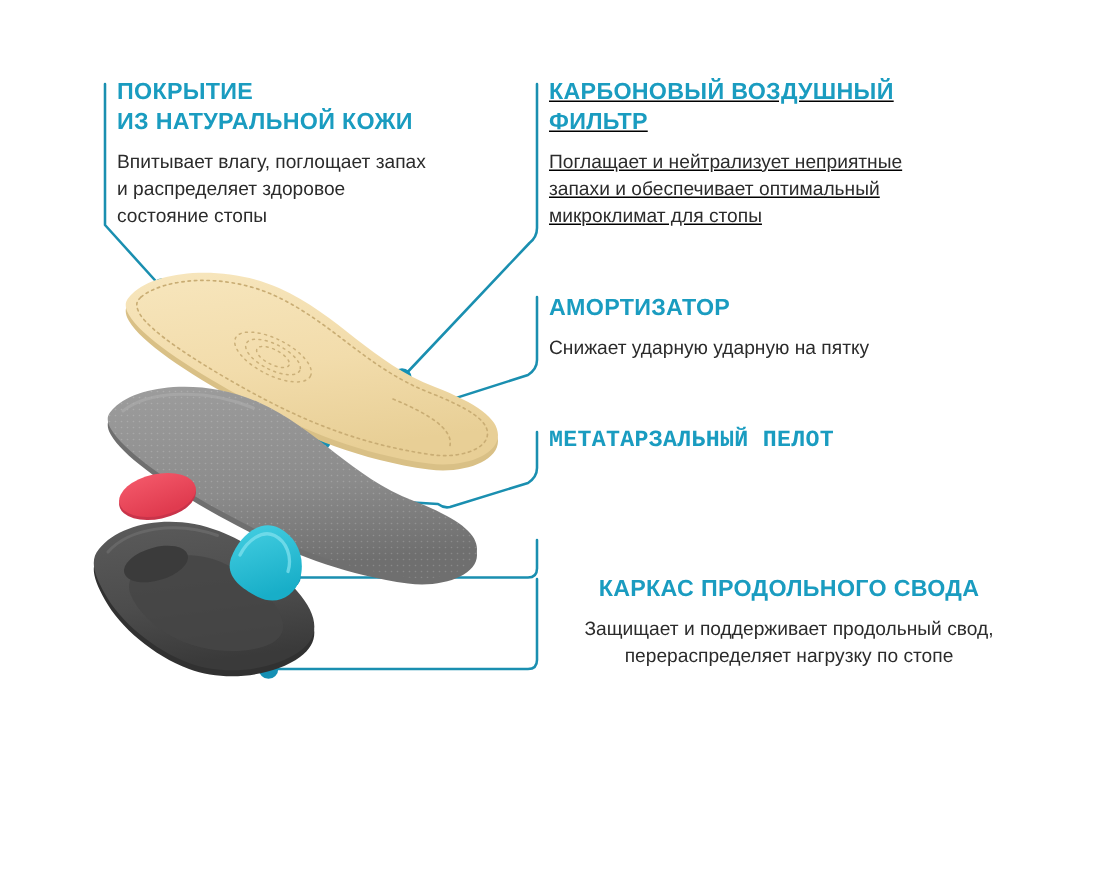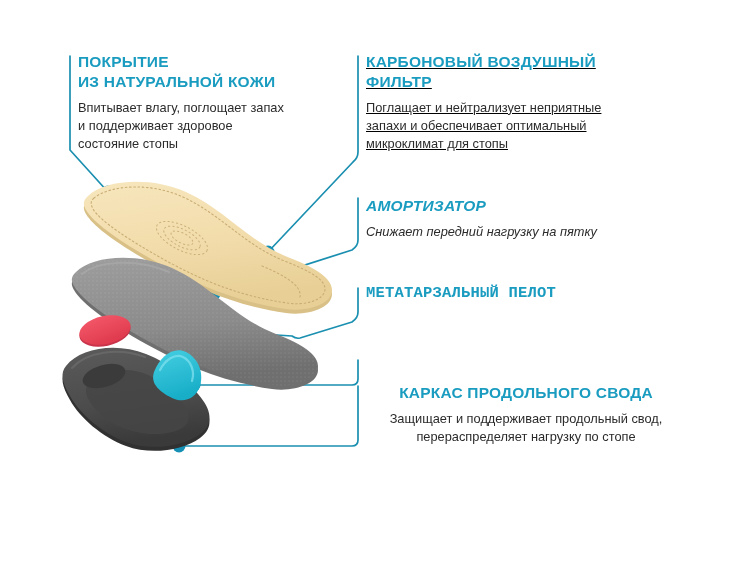--- a/index.html
+++ b/index.html
@@ -42,21 +42,21 @@
   .callout p {
     color:#2b2b2b;
     font-size:12.8px;
     line-height:1.42;
     margin:0;
     white-space:pre-line;
   }
 
   .c-leather  { left:78px;  top:52px;  width:272px; }
   .c-carbon   { left:366px; top:52px;  width:300px;text-decoration:underline; }
-  .c-shock    { left:366px; top:196px; width:300px;font-style:italic; }
+  .c-shock    { left:366px; top:196px; width:300px; }
   .c-metapad  { left:366px; top:284px; width:300px;font-family:Liberation Mono, monospace; }
   .c-arch     { left:366px; top:383px; width:320px;text-align:center; }
 </style>
 </head>
 <body>
 
 <div id="infographic">
 
   <svg id="connectors" viewBox="0 0 740 588" xmlns="http://www.w3.org/2000/svg">
     <g fill="none" stroke="#1a8fb0" stroke-width="1.7" stroke-linecap="round" stroke-linejoin="round">
@@ -227,35 +227,35 @@
       <path d="M160,370
                C165,360 175,353 183,357
                C191,361 195,371 192,381" fill="none" stroke="#7fe0ee" stroke-width="2.2" stroke-linecap="round" opacity="0.75"></path>
     </g>
   </svg>
 
   <div class="callout c-leather">
     <h3>ПОКРЫТИЕ
 ИЗ НАТУРАЛЬНОЙ КОЖИ</h3>
     <p>Впитывает влагу, поглощает запах
-и поддерживает здоровое
+и распределяет здоровое
 состояние стопы</p>
   </div>
 
   <div class="callout c-carbon">
     <h3>КАРБОНОВЫЙ ВОЗДУШНЫЙ
 ФИЛЬТР</h3>
     <p>Поглащает и нейтрализует неприятные
 запахи и обеспечивает оптимальный
 микроклимат для стопы</p>
   </div>
 
   <div class="callout c-shock">
     <h3>АМОРТИЗАТОР</h3>
-    <p>Снижает передний нагрузку на пятку</p>
+    <p>Снижает ударную ударную на пятку</p>
   </div>
 
   <div class="callout c-metapad">
     <h3>МЕТАТАРЗАЛЬНЫЙ ПЕЛОТ</h3>
   </div>
 
   <div class="callout c-arch">
     <h3>КАРКАС ПРОДОЛЬНОГО СВОДА</h3>
     <p>Защищает и поддерживает продольный свод,
 перераспределяет нагрузку по стопе</p>

